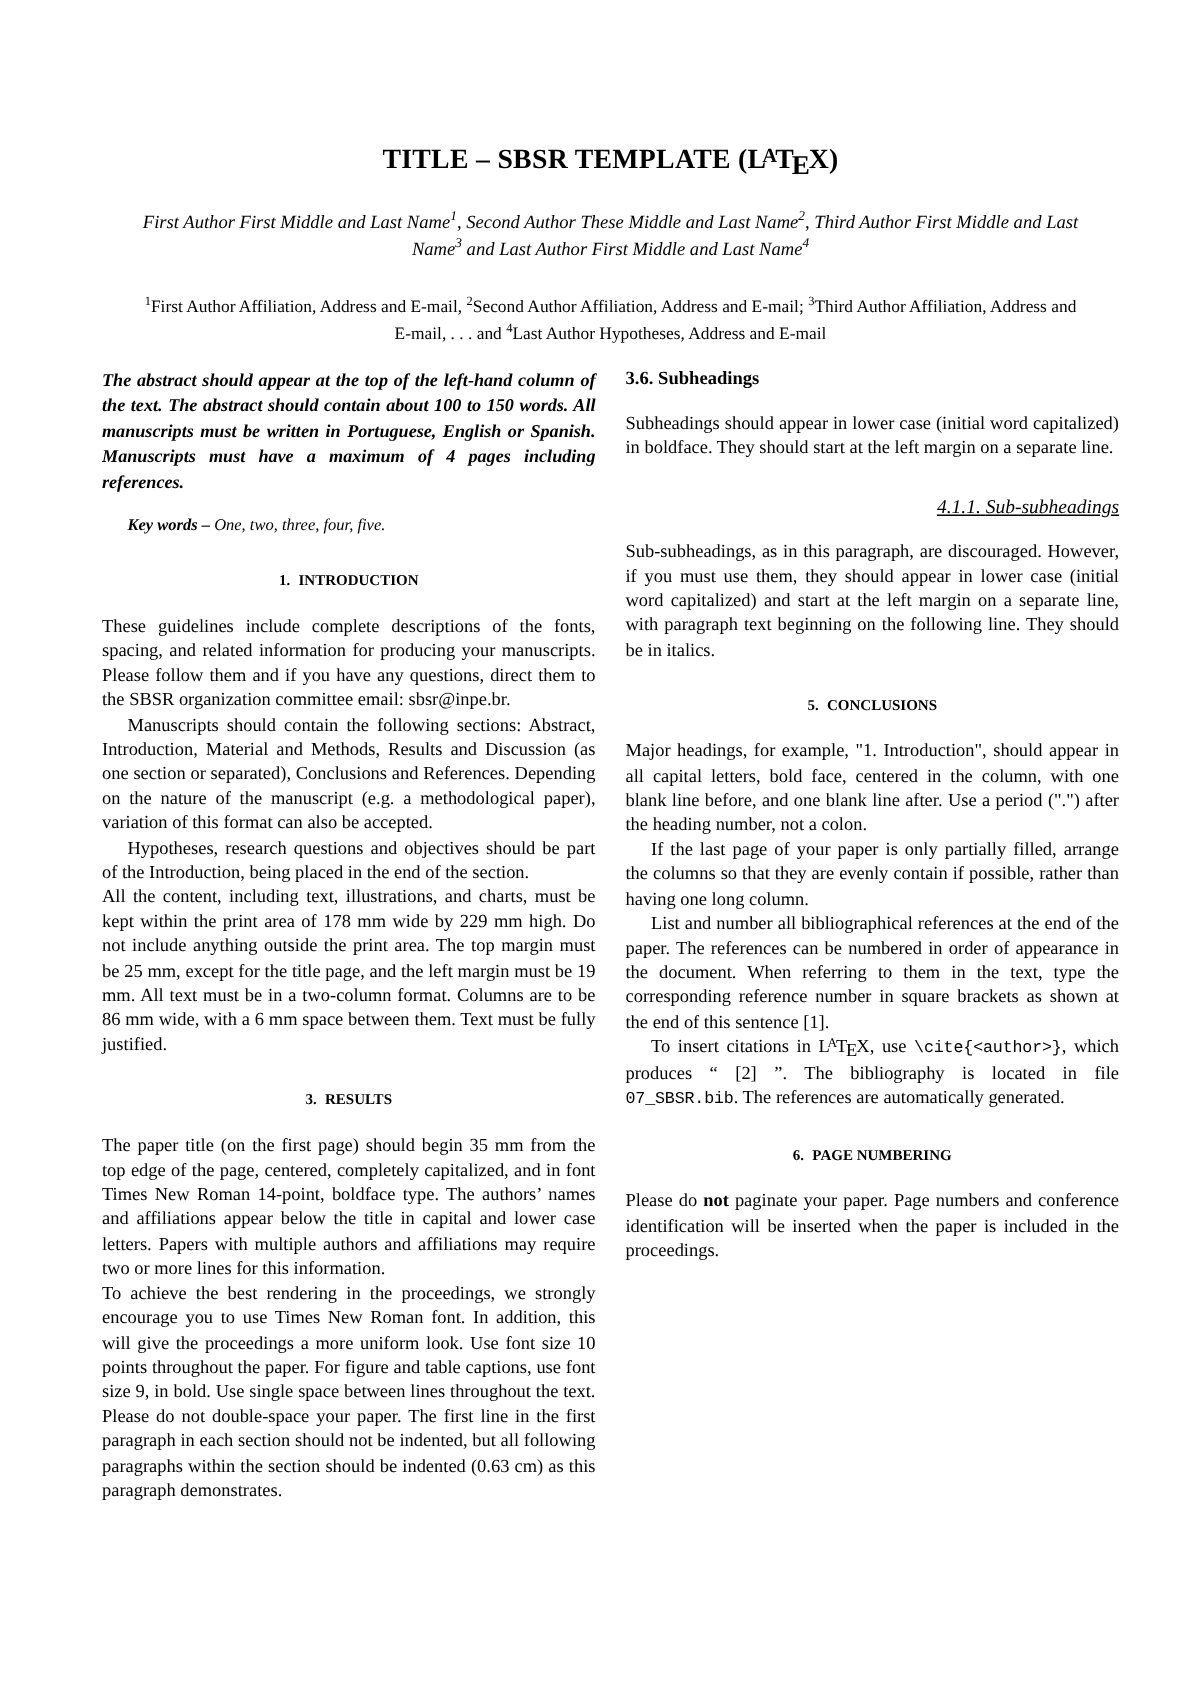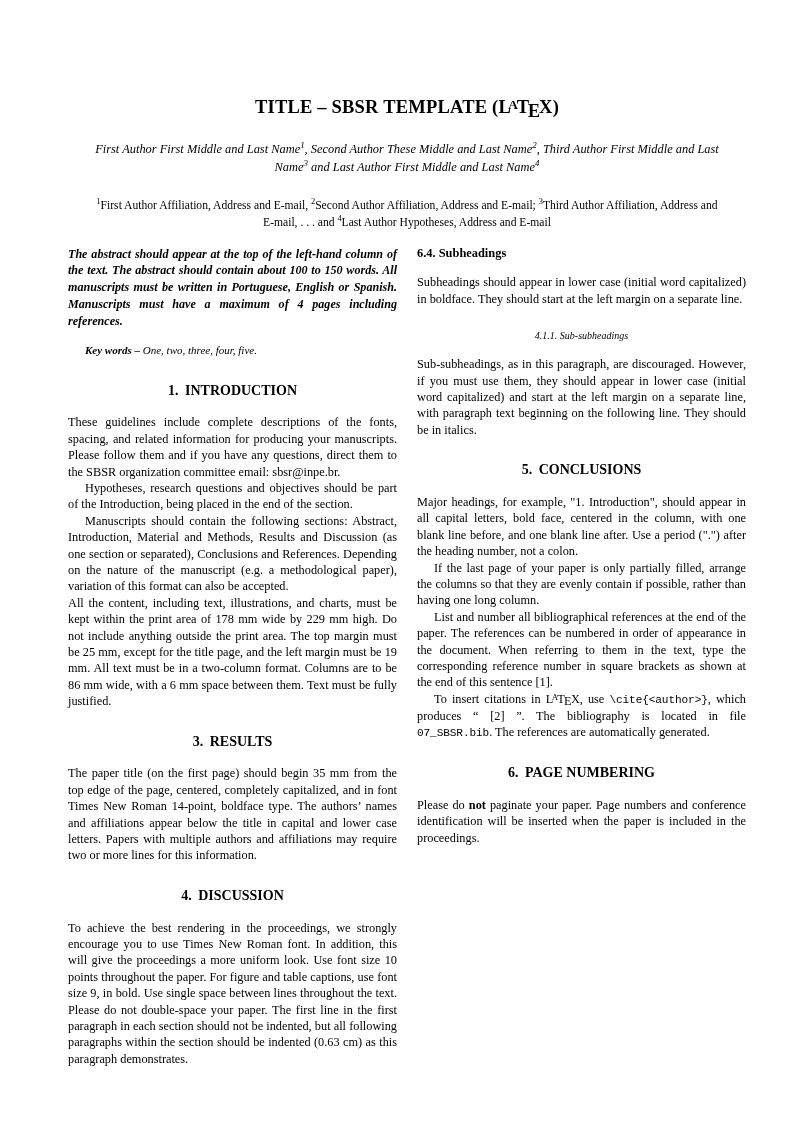--- a/index.html
+++ b/index.html
@@ -118,40 +118,41 @@
     line-height: 1.4;
     text-align: justify;
     text-indent: 17px;
     margin-top: 13px;
   }
   .keywords b { font-weight: bold; }
 
   h2.section {
     text-align: center;
     font-weight: bold;
-    font-size: 14px;
+    font-size: 10px;
     margin: 24px 0 15px 0;
     line-height: 1.2;
   }
   h2.section .num { margin-right: 3px; }
 
   h3.subsection {
     text-align: left;
     font-weight: bold;
     font-size: 12.4px;
     margin: 23px 0 14px 0;
     line-height: 1.2;
   }
   h4.subsubsection {
-    text-align: center;
+    text-align: right;
     font-weight: normal;
     font-style: italic;
-    font-size: 10px;
+    font-size: 13px;
     margin: 23px 0 14px 0;
     line-height: 1.2;
+    text-decoration: underline;
   }
   .mono {
     font-family: "Liberation Mono", "DejaVu Sans Mono", monospace;
     font-size: 11.1px;
     letter-spacing: -0.1px;
   }
   .bold { font-weight: bold; }
   .latex-inline {
     white-space: nowrap;
   }
@@ -189,36 +190,35 @@
 
   <div class="columns">
 
     <div class="col">
 
       <p class="abstract-body">The abstract should appear at the top of the left-hand column of the text. The abstract should contain about 100 to 150 words. All manuscripts must be written in Portuguese, English or Spanish. Manuscripts must have a maximum of 4 pages including references.</p>
       <p class="keywords"><b>Key words –</b><span> One, two, three, four, five.</span></p>
 
       <h2 class="section"><span class="num">1.</span> <span>INTRODUCTION</span></h2>
       <p>These guidelines include complete descriptions of the fonts, spacing, and related information for producing your manuscripts. Please follow them and if you have any questions, direct them to the SBSR organization committee email: sbsr@inpe.br.</p>
+      <p class="indent">Manuscripts should contain the following sections: Abstract, Introduction, Material and Methods, Results and Discussion (as one section or separated), Conclusions and References. Depending on the nature of the manuscript (e.g. a methodological paper), variation of this format can also be accepted.</p>
       <p class="indent">Hypotheses, research questions and objectives should be part of the Introduction, being placed in the end of the section.</p>
-      <p class="indent">Manuscripts should contain the following sections: Abstract, Introduction, Material and Methods, Results and Discussion (as one section or separated), Conclusions and References. Depending on the nature of the manuscript (e.g. a methodological paper), variation of this format can also be accepted.</p>
 
       <p>All the content, including text, illustrations, and charts, must be kept within the print area of 178 mm wide by 229 mm high. Do not include anything outside the print area. The top margin must be 25 mm, except for the title page, and the left margin must be 19 mm. All text must be in a two-column format. Columns are to be 86 mm wide, with a 6 mm space between them. Text must be fully justified.</p>
 
       <h2 class="section"><span class="num">3.</span> <span>RESULTS</span></h2>
       <p>The paper title (on the first page) should begin 35 mm from the top edge of the page, centered, completely capitalized, and in font Times New Roman 14-point, boldface type. The authors’ names and affiliations appear below the title in capital and lower case letters. Papers with multiple authors and affiliations may require two or more lines for this information.</p>
 
-      <h2 class="section"><span class="num">4.</span> <span>DISCUSSION</span></h2>
       <p>To achieve the best rendering in the proceedings, we strongly encourage you to use Times New Roman font. In addition, this will give the proceedings a more uniform look. Use font size 10 points throughout the paper. For figure and table captions, use font size 9, in bold. Use single space between lines throughout the text. Please do not double-space your paper. The first line in the first paragraph in each section should not be indented, but all following paragraphs within the section should be indented (0.63 cm) as this paragraph demonstrates.</p>
 
     </div>
 
     <div class="col">
 
-      <h3 class="subsection" style="margin-top:0"><span>6.4.</span> <span>Subheadings</span></h3>
+      <h3 class="subsection" style="margin-top:0"><span>3.6.</span> <span>Subheadings</span></h3>
       <p>Subheadings should appear in lower case (initial word capitalized) in boldface. They should start at the left margin on a separate line.</p>
 
       <h4 class="subsubsection"><span>4.1.1.</span> <span>Sub-subheadings</span></h4>
       <p>Sub-subheadings, as in this paragraph, are discouraged. However, if you must use them, they should appear in lower case (initial word capitalized) and start at the left margin on a separate line, with paragraph text beginning on the following line. They should be in italics.</p>
 
       <h2 class="section"><span class="num">5.</span> <span>CONCLUSIONS</span></h2>
       <p>Major headings, for example, "1. Introduction", should appear in all capital letters, bold face, centered in the column, with one blank line before, and one blank line after. Use a period (".") after the heading number, not a colon.</p>
       <p class="indent">If the last page of your paper is only partially filled, arrange the columns so that they are evenly contain if possible, rather than having one long column.</p>
       <p class="indent">List and number all bibliographical references at the end of the paper. The references can be numbered in order of appearance in the document. When referring to them in the text, type the corresponding reference number in square brackets as shown at the end of this sentence [1].</p>
       <p class="indent"><span>To insert citations in </span><span class="latex-inline"><span>L</span><span class="l-a">A</span><span>T</span><span class="l-e">E</span><span>X</span></span><span>, use </span><span class="mono">\cite{&lt;author&gt;}</span><span>, which produces “ [2] ”. The bibliography is located in file </span><span class="mono">07_SBSR.bib</span><span>. The references are automatically generated.</span></p>

